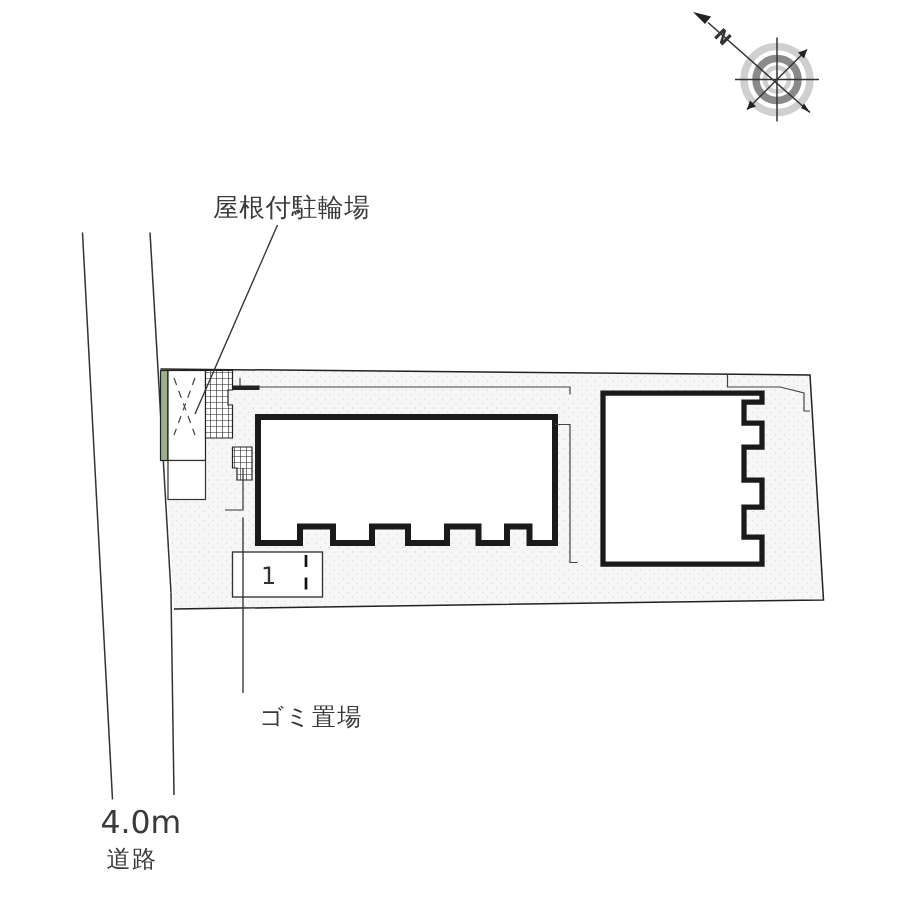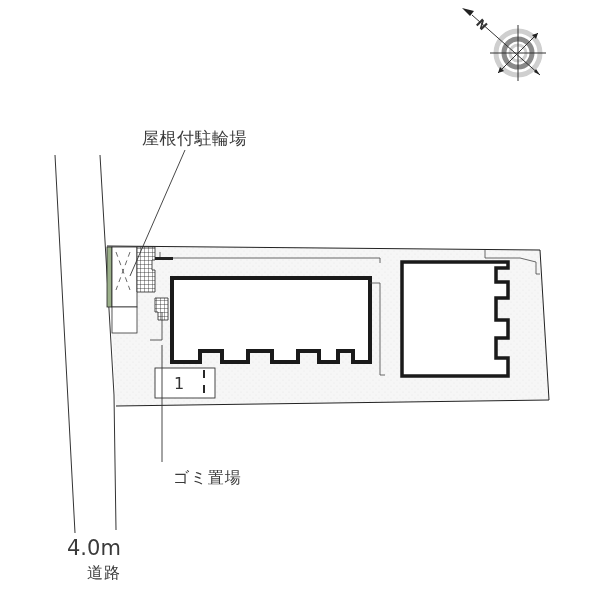--- a/index.html
+++ b/index.html
@@ -2,21 +2,21 @@
 <html><head>
   <meta charset="utf-8">
   <style>
     html, body { margin:0; padding:0; background:#ffffff; }
     body { width:600px; height:600px; position:relative; overflow:hidden; font-family:"DejaVu Sans", sans-serif; }
     #plan { position:absolute; left:0; top:0; width:600px; height:600px; }
     .label { position:absolute; color:#3a3a3a; font-family:"DejaVu Sans", sans-serif; white-space:nowrap;text-align:center; }
     .lbl-bike { left:142px; top:127px; font-size:17px; letter-spacing:0.5px; }
     .lbl-garbage { left:131px; top:468px; font-size:16px; letter-spacing:1px;margin-left:42px; }
     .lbl-road-w { left:67px; top:536px; font-size:21px; }
-    .lbl-road { left:71px; top:563px; font-size:16px; letter-spacing:1px;margin-left:16px; }
+    .lbl-road { left:71px; top:563px; font-size:16px; letter-spacing:1px; }
   </style>
 </head>
 <body>
 
 <svg id="plan" viewBox="0 0 600 600" xmlns="http://www.w3.org/2000/svg">
   <defs>
     <pattern id="grid" width="4" height="4" patternUnits="userSpaceOnUse">
       <rect width="4" height="4" fill="#fff"></rect>
       <path d="M0 0 H4 M0 0 V4" stroke="#222" stroke-width="0.8"></path>
     </pattern>

